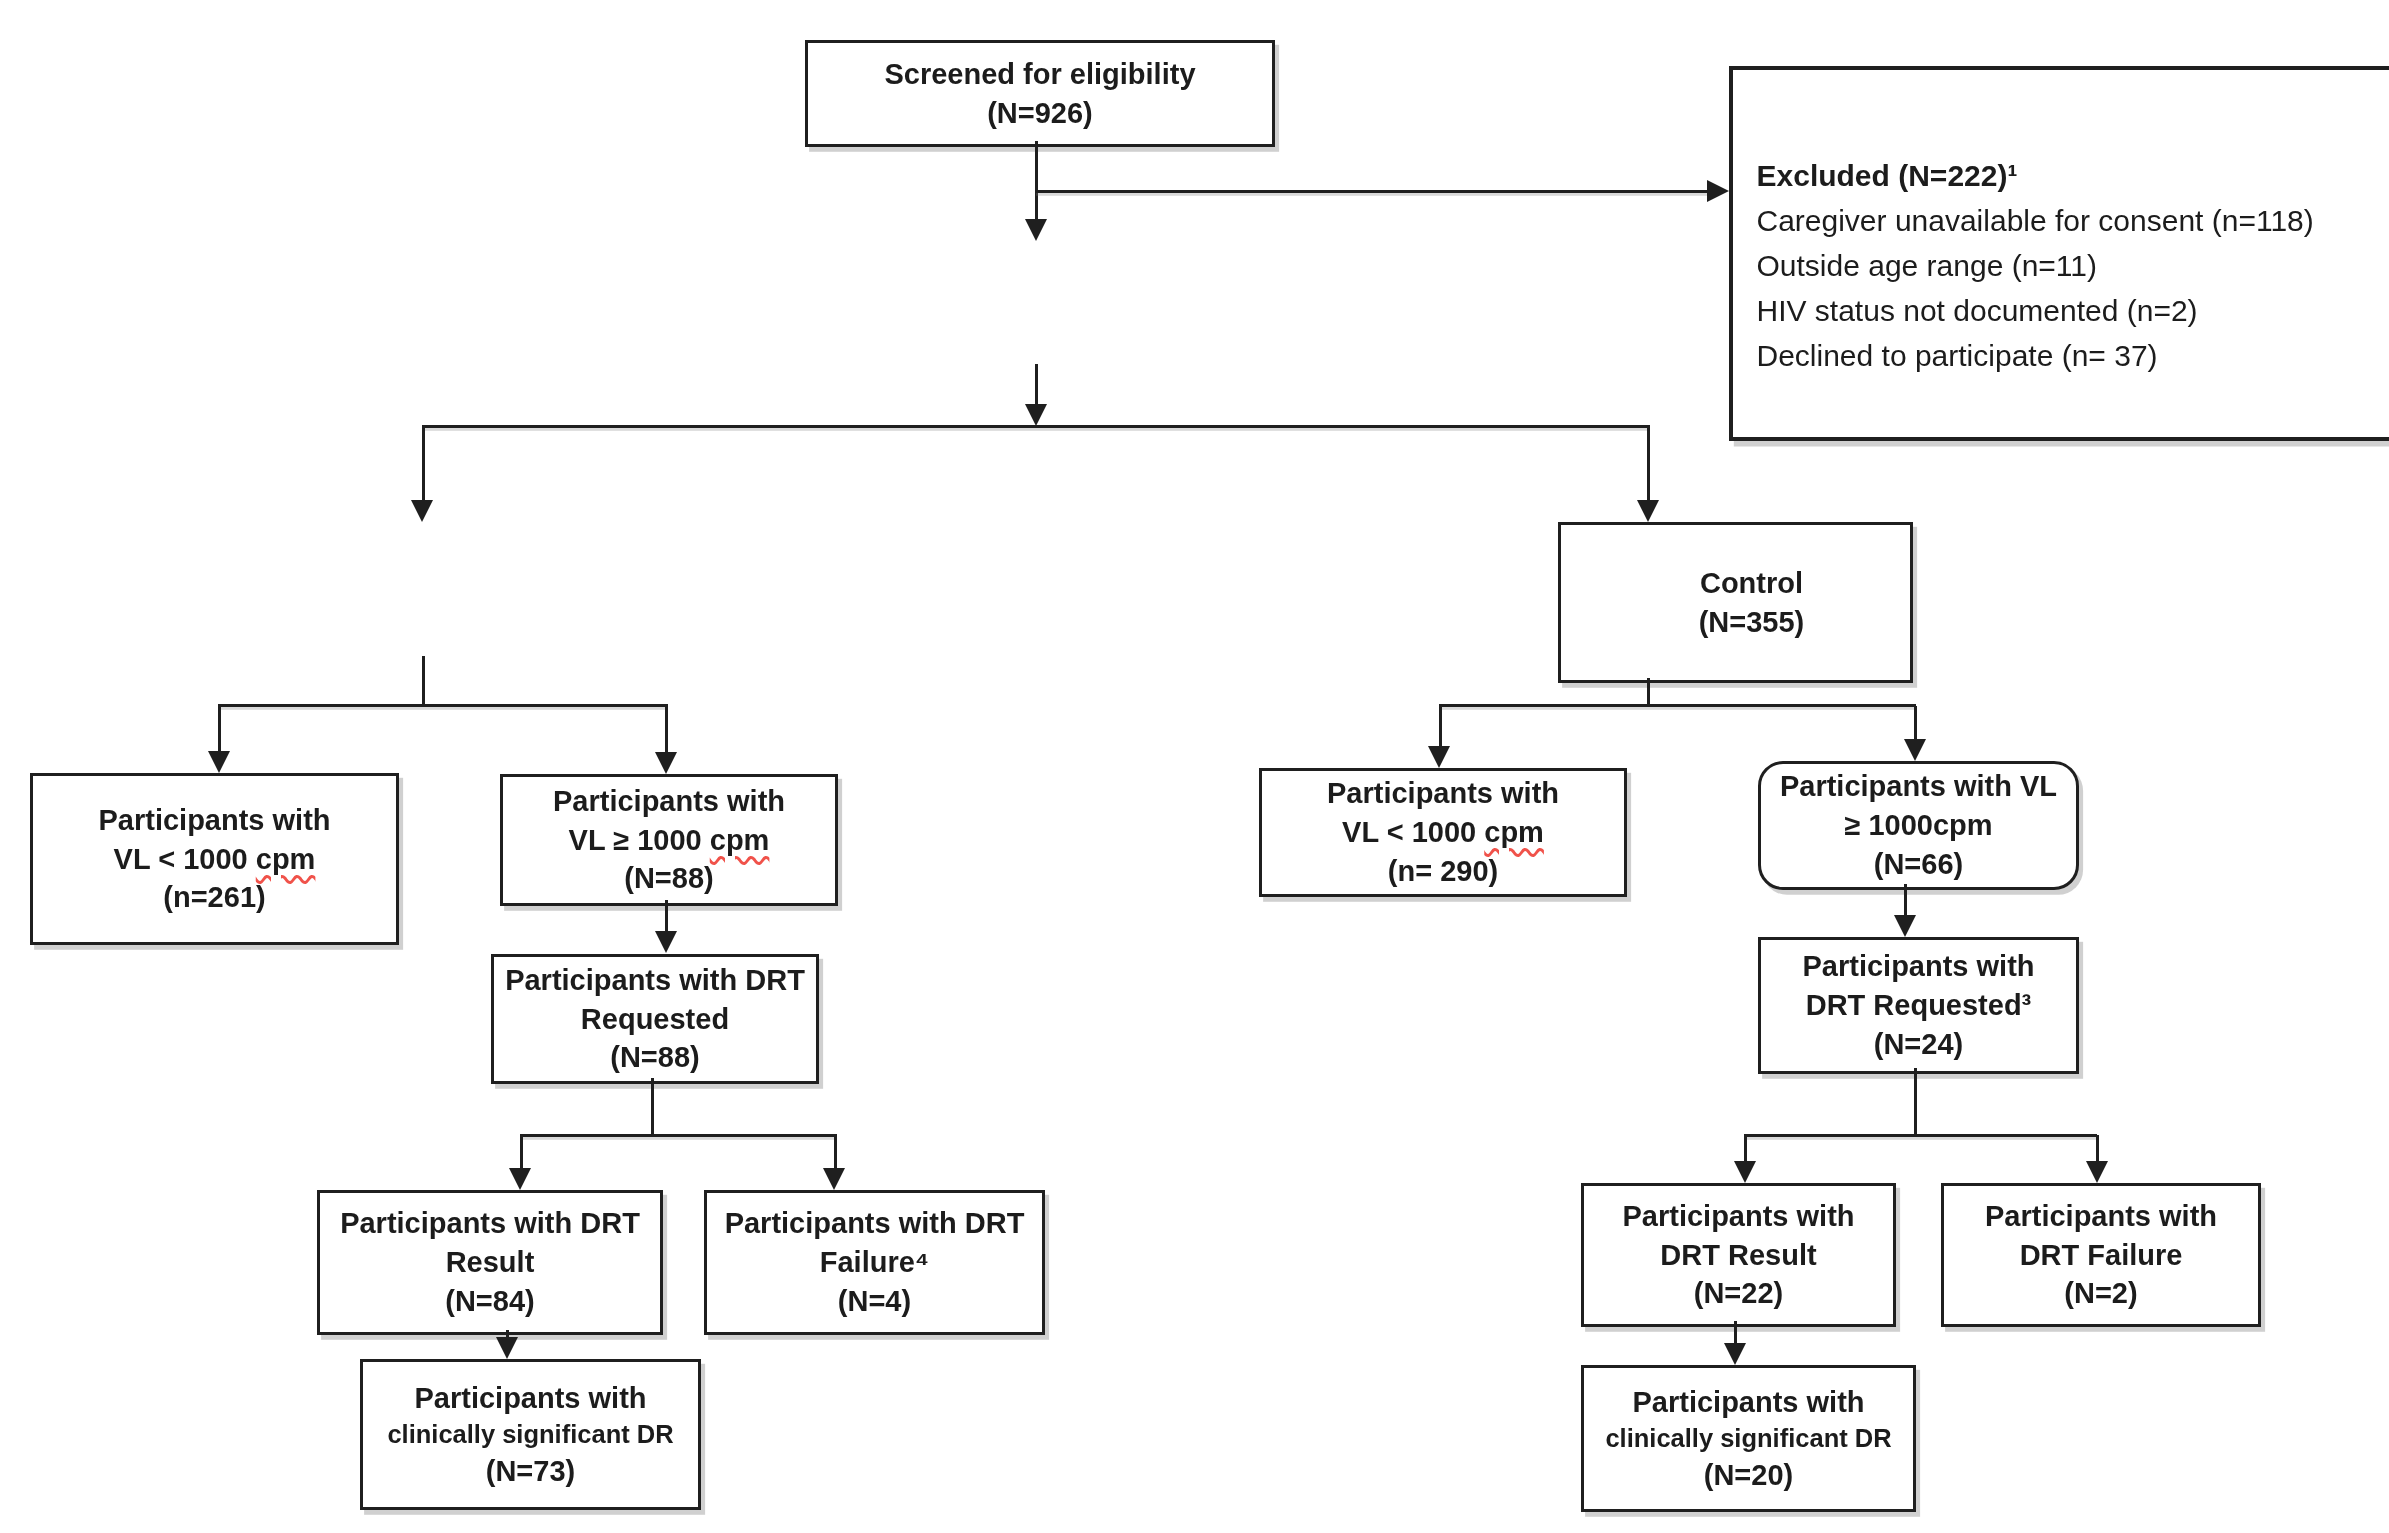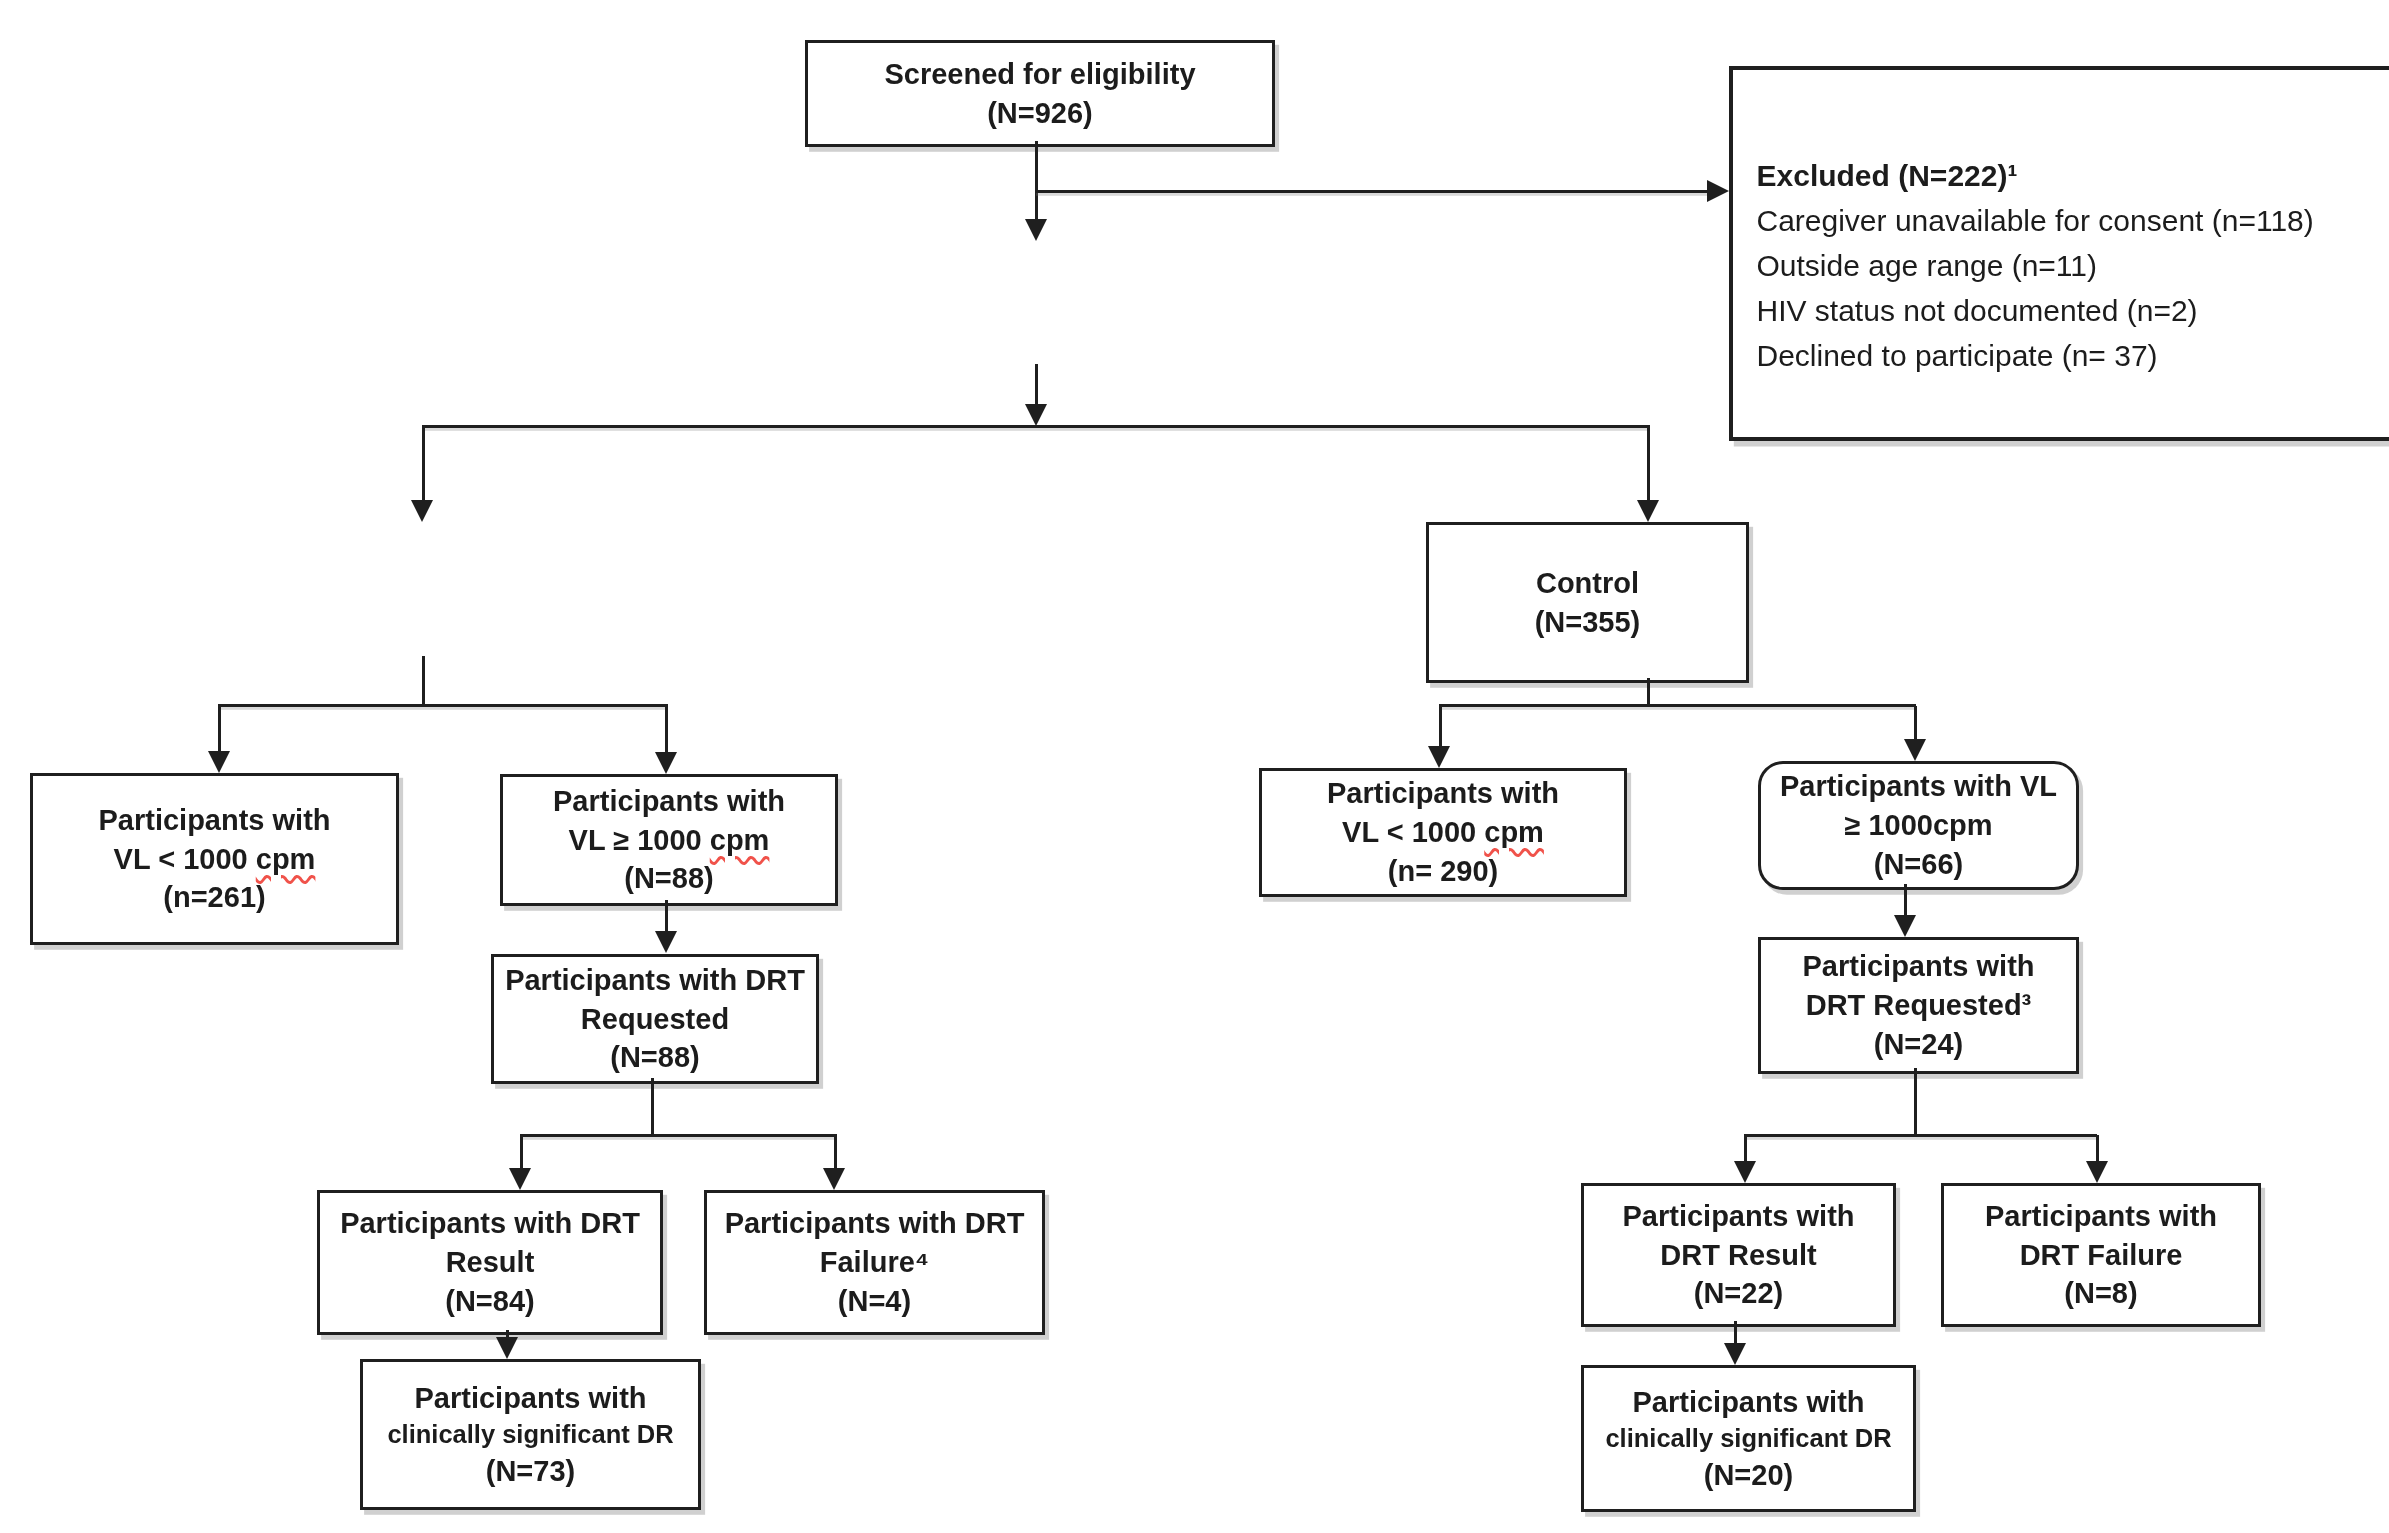--- a/index.html
+++ b/index.html
@@ -49,21 +49,21 @@
   <div class="box excluded-box" style="left:1729px;top:66px;width:655px;height:334px;">
     <div class="ex-header">Excluded (N=222)¹</div>
     <div class="ex-item">Caregiver unavailable for consent (n=118)</div>
     <div class="ex-item">Outside age range (n=11)</div>
     <div class="ex-item">HIV status not documented (n=2)</div>
     <div class="ex-item">Declined to participate (n= 37)</div>
   </div>
 
 
 
-  <div class="box" style="left:1426px;top:522px;width:317px;height:155px;">
+  <div class="box" style="left:1558px;top:522px;width:317px;height:155px;padding-left:32px;">
     <div class="bl">Control</div>
     <div class="bl">(N=355)</div>
   </div>
 
   <div class="box" style="left:30px;top:773px;width:363px;height:166px;">
     <div class="bl">Participants with</div>
     <div class="bl"><span>VL &lt; 1000 </span><span class="squiggle">cpm</span></div>
     <div class="bl">(n=261)</div>
   </div>
 
@@ -117,21 +117,21 @@
 
   <div class="box" style="left:1581px;top:1183px;width:309px;height:138px;">
     <div class="bl">Participants with</div>
     <div class="bl">DRT Result</div>
     <div class="bl">(N=22)</div>
   </div>
 
   <div class="box" style="left:1941px;top:1183px;width:314px;height:138px;">
     <div class="bl">Participants with</div>
     <div class="bl">DRT Failure</div>
-    <div class="bl">(N=8)</div>
+    <div class="bl">(N=2)</div>
   </div>
 
   <div class="box clin" style="left:1581px;top:1365px;width:329px;height:141px;">
     <div class="bl">Participants with</div>
     <div class="bl bl2">clinically significant DR</div>
     <div class="bl">(N=20)</div>
   </div>
 
   <div class="vl" style="left:1035px;top:141px;height:81px;"></div>
   <div class="arr-d" style="left:1025px;top:219px;"></div>

